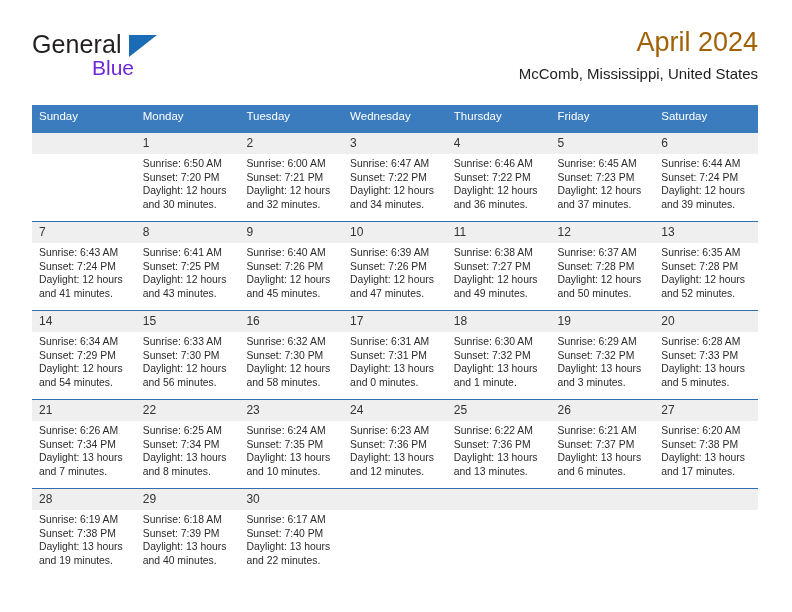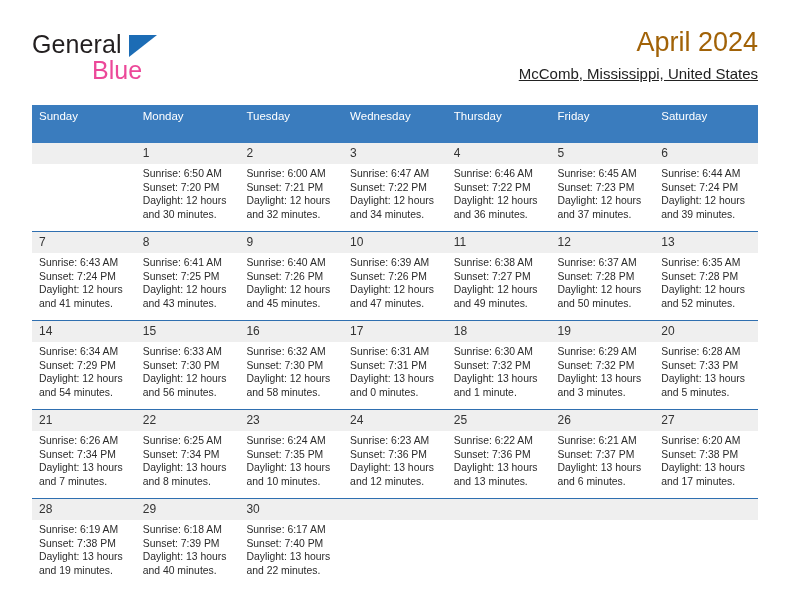--- a/index.html
+++ b/index.html
@@ -53,61 +53,60 @@
     top: 5px;
     width: 0;
     height: 0;
     border-left: 28px solid #1c6cb5;
     border-bottom: 22px solid transparent;
   }
   .logo-blue {
     position: absolute;
     left: 60px;
     top: 26px;
-    font-size: 25px;
-    color: #ec4899;
+    font-size: 21px;
+    color: #6d28d9;
     font-family: "Liberation Sans", sans-serif;
   }
   .title-block {
     position: absolute;
     right: 0;
     top: 0;
     text-align: right;
   }
   .cal-title {
     font-size: 27px;
     color: #a16207;
     line-height: 32px;
     white-space: nowrap;
   }
   .cal-subtitle {
     font-size: 15px;
     color: #222222;
     line-height: 22px;
     margin-top: 5px;
     white-space: nowrap;
-    text-decoration: underline;
   }
 
   
   .calendar {
     position: absolute;
     left: 32px;
     top: 105px;
     width: 726px;
     border-collapse: collapse;
     table-layout: fixed;
   }
   .calendar th {
     background: #3a7cbe;
     color: #ffffff;
     font-size: 11.5px;
     font-weight: normal;
     text-align: left;
-    padding: 5px 0 21px 7px;
+    padding: 5px 0 11px 7px;
     height: 19px;
     box-sizing: border-box;
     margin-left: 12px;
   }
   .calendar td {
     vertical-align: top;
     padding: 0;
     width: 103.71px;
     border-top: 1.4px solid #2f6fb0;
   }

